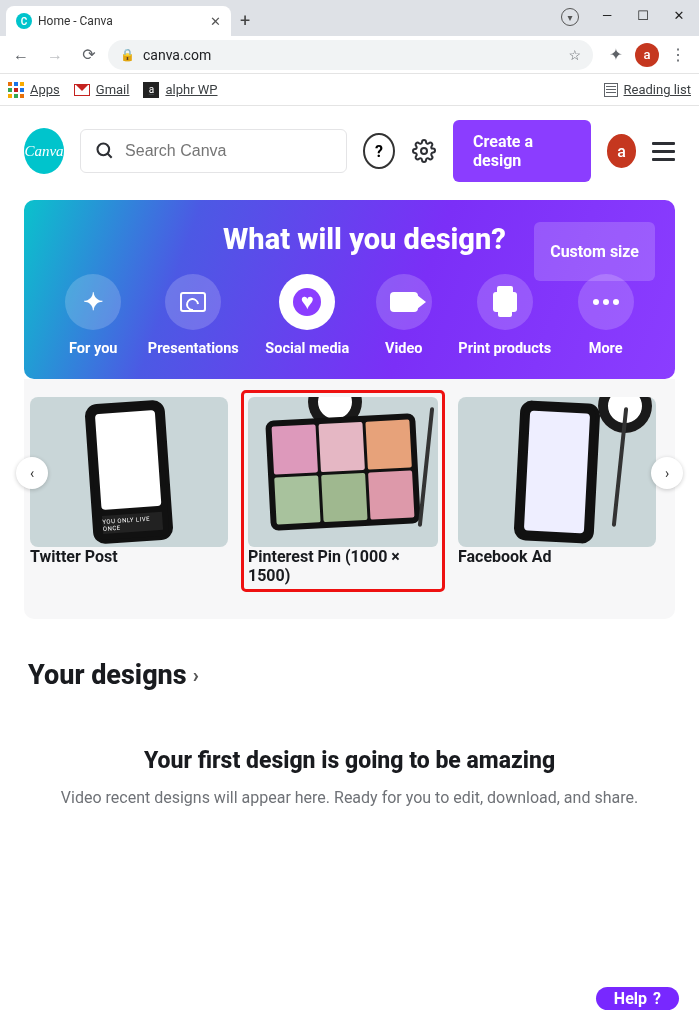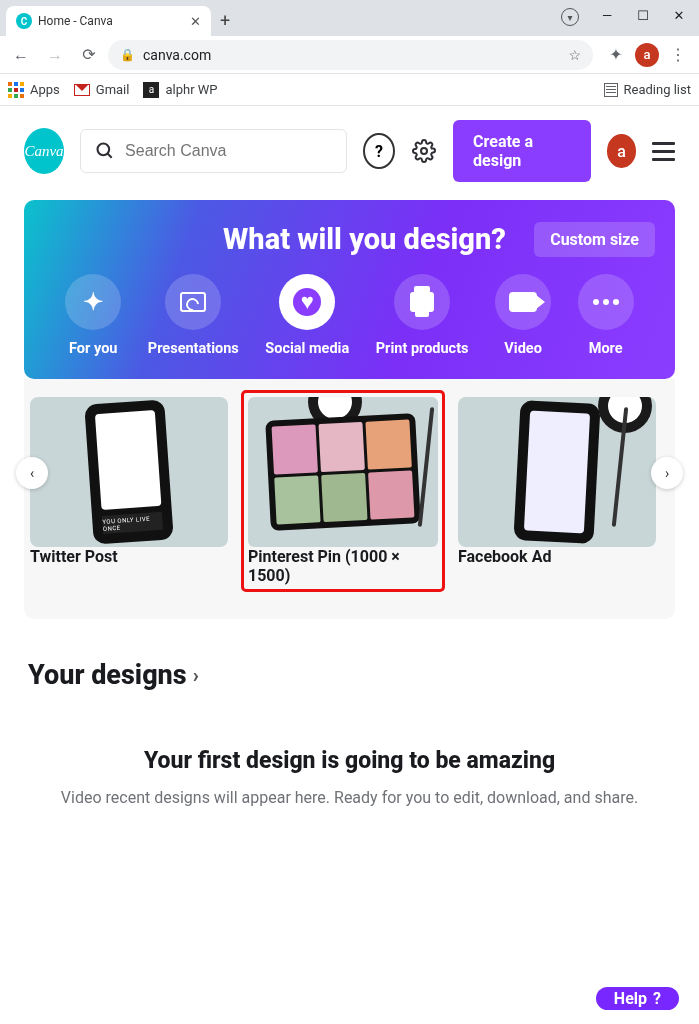--- a/index.html
+++ b/index.html
@@ -14,21 +14,21 @@
 
   
   .browser-chrome { background: #dee1e6; }
   .tab-strip {
     display: flex; align-items: flex-end; height: 36px;
     padding: 6px 6px 0 6px; position: relative;
   }
   .tab {
     background: #fff; height: 30px; border-radius: 8px 8px 0 0;
     display: flex; align-items: center; padding: 8px 10px;
-    font-size: 12px; color: #333; width: 205px; gap: 6px;
+    font-size: 12px; color: #333; width: 225px; gap: 6px;
   }
   .tab .favicon {
     width: 16px; height: 16px; border-radius: 50%;
     background: #00c4cc; display: flex; align-items: center; justify-content: center;
   }
   .tab .favicon::after { content:"C"; font-size:10px; color:#fff; font-weight:600; }
   .tab .close-x { margin-left:auto; font-size:13px; color:#555; }
   .new-tab { width:28px; text-align:center; color:#444; font-size:18px; line-height:30px; }
   .win-controls {
     position:absolute; right:2px; top:2px; display:flex; gap:0;
@@ -62,21 +62,21 @@
   .right-tools { display:flex; align-items:center; gap:4px; margin-left:4px; }
   .avatar-dot {
     width:24px; height:24px; border-radius:50%; background:#c5371f;
     display:flex; align-items:center; justify-content:center; color:#fff;
     font-size:13px; font-weight:500;
   }
 
   .bookmarks {
     background:#fff; height:32px; display:flex; align-items:center;
     padding:0 8px; gap:14px; border-bottom:1px solid #e4e4e4;
-    font-size:13px; color:#3c4043;
+    font-size:13px; color:#3c4043;text-decoration:underline;
   }
   .bookmarks .bk { display:flex; align-items:center; gap:6px; }
   .apps-grid {
     width:16px; height:16px;
     background-image:
       linear-gradient(#e8710a,#e8710a),linear-gradient(#1a73e8,#1a73e8),linear-gradient(#f9ab00,#f9ab00),
       linear-gradient(#34a853,#34a853),linear-gradient(#c5221f,#c5221f),linear-gradient(#1a73e8,#1a73e8),
       linear-gradient(#f9ab00,#f9ab00),linear-gradient(#34a853,#34a853),linear-gradient(#e8710a,#e8710a);
     background-size:4px 4px;
     background-position:0 0,6px 0,12px 0, 0 6px,6px 6px,12px 6px, 0 12px,6px 12px,12px 12px;
@@ -150,21 +150,21 @@
     display:flex; align-items:center; justify-content:center; position:relative;
     padding:0 20px 8px 20px;
     margin-left:30px;
   }
   .hero h1 {
     color:#fff; font-size:29px; font-weight:800;
   }
   .custom-size {
     position:absolute; right:20px; top:0;
     background:rgba(255,255,255,0.18); color:#fff; font-weight:700;
-    padding:8px 16px; border-radius:6px; font-size:16px;
+    padding:20px 16px; border-radius:6px; font-size:16px;
   }
   .cat-row {
     display:flex; justify-content:space-around; padding:10px 28px 22px 28px;
   }
   .cat {
     display:flex; flex-direction:column; align-items:center; gap:10px;
     color:#fff; font-size:14.5px; font-weight:700;
   }
   .cat .bubble {
     width:56px; height:56px; border-radius:50%;
@@ -392,29 +392,29 @@
         <span>Presentations</span>
       </div>
       <div class="cat active">
         <div class="bubble">
             <span class="heart">♥</span>
           </div>
         <span>Social media</span>
       </div>
       <div class="cat">
         <div class="bubble">
+            <span class="vid-ic"></span>
+          </div>
+        <span>Video</span>
+      </div>
+      <div class="cat">
+        <div class="bubble">
             <span class="print-ic"></span>
           </div>
         <span>Print products</span>
-      </div>
-      <div class="cat">
-        <div class="bubble">
-            <span class="vid-ic"></span>
-          </div>
-        <span>Video</span>
       </div>
       <div class="cat">
         <div class="bubble">
             <span class="dots">
               <span></span>
               <span></span>
               <span></span>
             </span>
           </div>
         <span>More</span>

